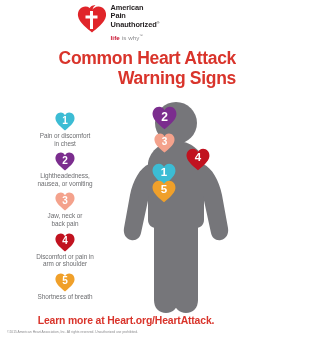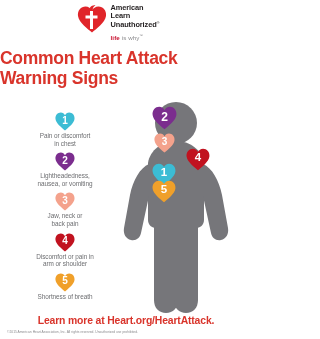--- a/index.html
+++ b/index.html
@@ -69,21 +69,21 @@
   .tagline .life { color: #c8102e; font-weight: bold; }
   .tagline .rest { color: #8a8a8d; }
   .tagline .tm { font-size: 3.6px; vertical-align: super; color: #8a8a8d; }
 
   
   .title {
     position: absolute;
     left: 0;
     top: 48px;
     width: 236px;
-    text-align: left;
+    text-align: right;
     color: #d9342b;
     font-weight: bold;
     font-size: 17.5px;
     line-height: 20px;
     letter-spacing: -0.3px;
   }
   .title .l2 { display: block; }
 
   
   .list-col {
@@ -201,21 +201,21 @@
         <svg viewBox="0 0 60 56" xmlns="http://www.w3.org/2000/svg">
           <path d="M30 55 C22 48 4 36 2 22 C0.5 11 8 3 17 3 C23 3 27.5 6.5 30 10.5 C32.5 6.5 37 3 43 3 C52 3 59.5 11 58 22 C56 36 38 48 30 55 Z" fill="#e0252a"></path>
           <path d="M26 5 C29 1 34 0 37 1 C33 3 31.5 6 31.5 9 L31.5 14 L26.5 14 Z" fill="#e0252a"></path>
           <rect x="26" y="12" width="6" height="36" fill="#ffffff"></rect>
           <rect x="17" y="21" width="24" height="6" fill="#ffffff"></rect>
           <path d="M29 2 C32 -0.5 36 -0.5 38 1 C34.5 2.5 32.5 5.5 32.5 9 L29 9 Z" fill="#ffffff" opacity="0"></path>
         </svg>
       </div>
       <div class="logo-words">
         <div class="logo-line">American</div>
-        <div class="logo-line">Learn</div>
+        <div class="logo-line">Pain</div>
         <div class="logo-line assoc"><span>Unauthorized</span><span class="reg">®</span></div>
         <div class="tagline">
           <span class="life">life</span><span class="rest"> is why</span><span class="tm">™</span>
         </div>
       </div>
     </div>
   </div>
 
   <div class="title">
     <span class="l1">Common Heart Attack</span>

